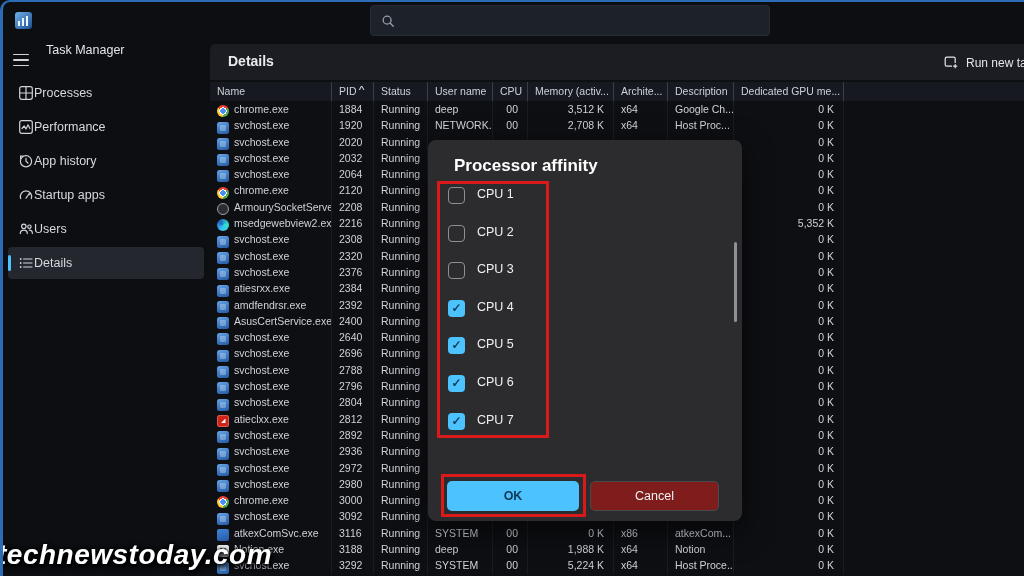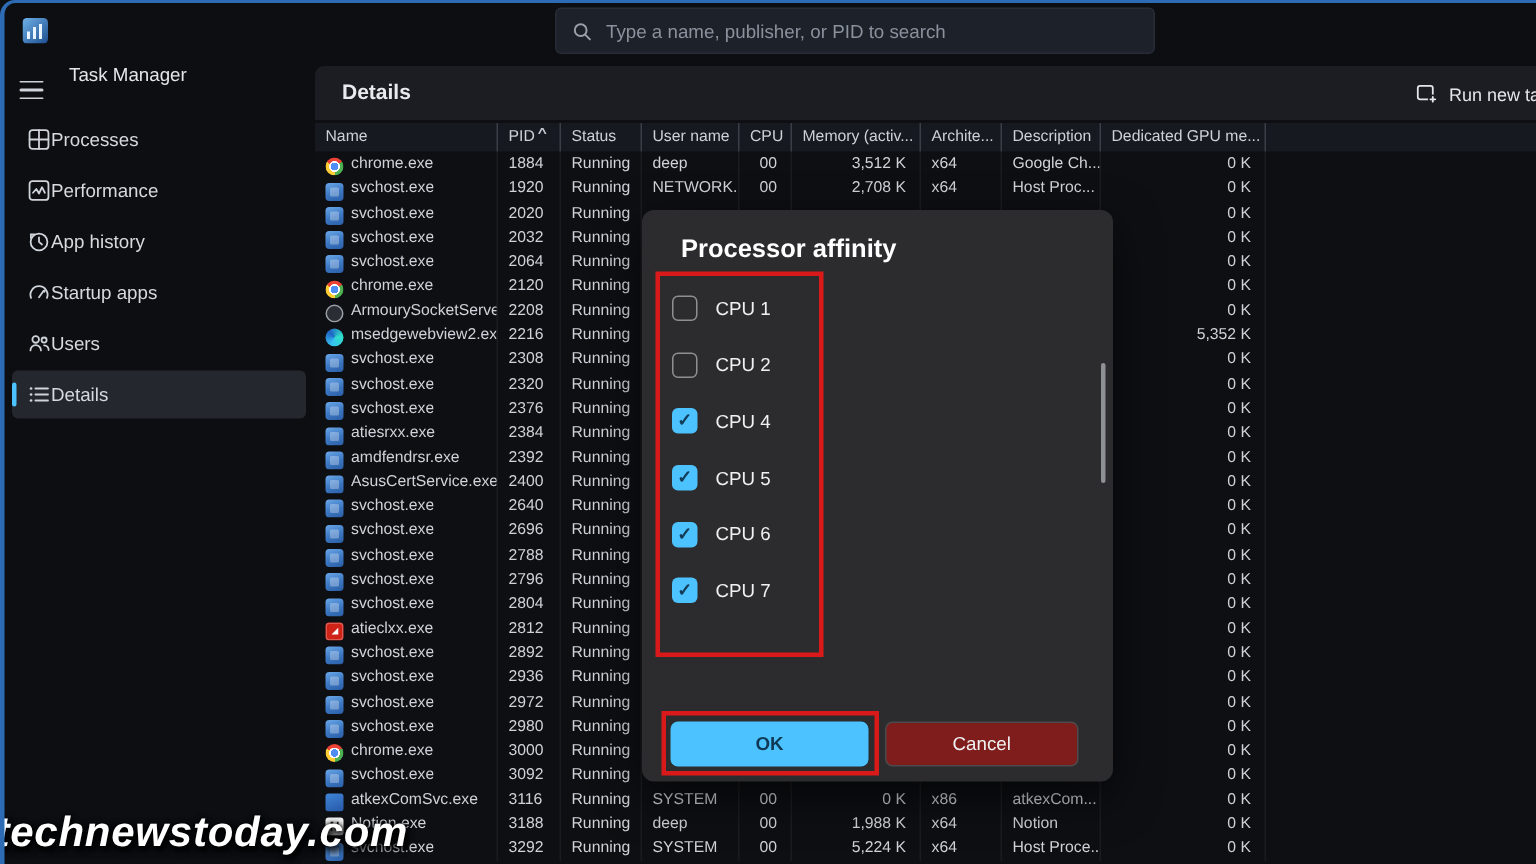--- a/index.html
+++ b/index.html
@@ -97,21 +97,21 @@
   .ico.notion { border-radius:2px; background:#ededed; color:#1b1b1b; font-size:9px;
     font-weight:bold; text-align:center; line-height:12.5px; }
 
   
   .dialog { position:absolute; left:428px; top:140px; width:314px; height:381px;
     background:#2c2c2e; border-radius:8px; box-shadow:0 10px 30px rgba(0,0,0,0.6);
     z-index:20; }
   .dlg-title { position:absolute; left:26px; top:16px; font-size:17px; font-weight:bold;
     color:#fff; }
   .cpu-list { position:absolute; left:20px; top:47px; width:260px; }
-  .cpurow { display:flex; align-items:center; height:37.6px; gap:12px; cursor:pointer; }
+  .cpurow { display:flex; align-items:flex-start; height:37.6px; gap:12px; cursor:pointer; }
   .cb { width:17px; height:17px; border-radius:4px; border:1px solid #8f8f8f;
     flex:none; text-align:center; line-height:16px; font-size:12px; }
   .cb.on { border:none; background:#4cc2ff; color:#123c58; font-weight:bold; }
   .cplabel { font-size:12.5px; color:#f0f0f0; }
   .dlg-scroll { position:absolute; right:5px; top:102px; width:3px; height:80px;
     background:#8f9096; border-radius:2px; }
   .btn { position:absolute; top:341px; height:30px; border-radius:5px; font-size:12.5px;
     display:flex; align-items:center; justify-content:center; cursor:pointer; }
   .btn-ok { left:19px; width:132px; background:#4cc2ff; color:#0f3a56; font-weight:bold; }
   .btn-cancel { left:162px; width:129px; background:#7f1d1d; border:1px solid #4b4b4d;
@@ -133,21 +133,20 @@
 <div id="page">
 
   <div class="titlebar">
     <div class="app-icon"></div>
     <div class="app-title">Task Manager</div>
     <div class="searchbar">
       <svg width="14" height="14" viewBox="0 0 16 16" fill="none" stroke="#9aa0ab" stroke-width="1.5" stroke-linecap="round">
         <circle cx="7" cy="7" r="4.5"></circle>
           <path d="M10.6 10.6L14 14"></path>
       </svg>
-      <input type="text" placeholder="Type a name, publisher, or PID to search" style="">
     </div>
   </div>
 
   <div class="hamburger">
       <i></i>
       <i></i>
       <i></i>
     </div>
   <div class="sidebar">
     <div class="side-item">
@@ -640,20 +639,24 @@
     <div class="cpu-list">
         <div class="cpurow">
           <span class="cb"></span>
           <span class="cplabel">CPU 1</span>
         </div>
         <div class="cpurow">
           <span class="cb"></span>
           <span class="cplabel">CPU 2</span>
         </div>
         <div class="cpurow">
+          <span class="cb"></span>
+          <span class="cplabel">CPU 3</span>
+        </div>
+        <div class="cpurow">
           <span class="cb on">✓</span>
           <span class="cplabel">CPU 4</span>
         </div>
         <div class="cpurow">
           <span class="cb on">✓</span>
           <span class="cplabel">CPU 5</span>
         </div>
         <div class="cpurow">
           <span class="cb on">✓</span>
           <span class="cplabel">CPU 6</span>

